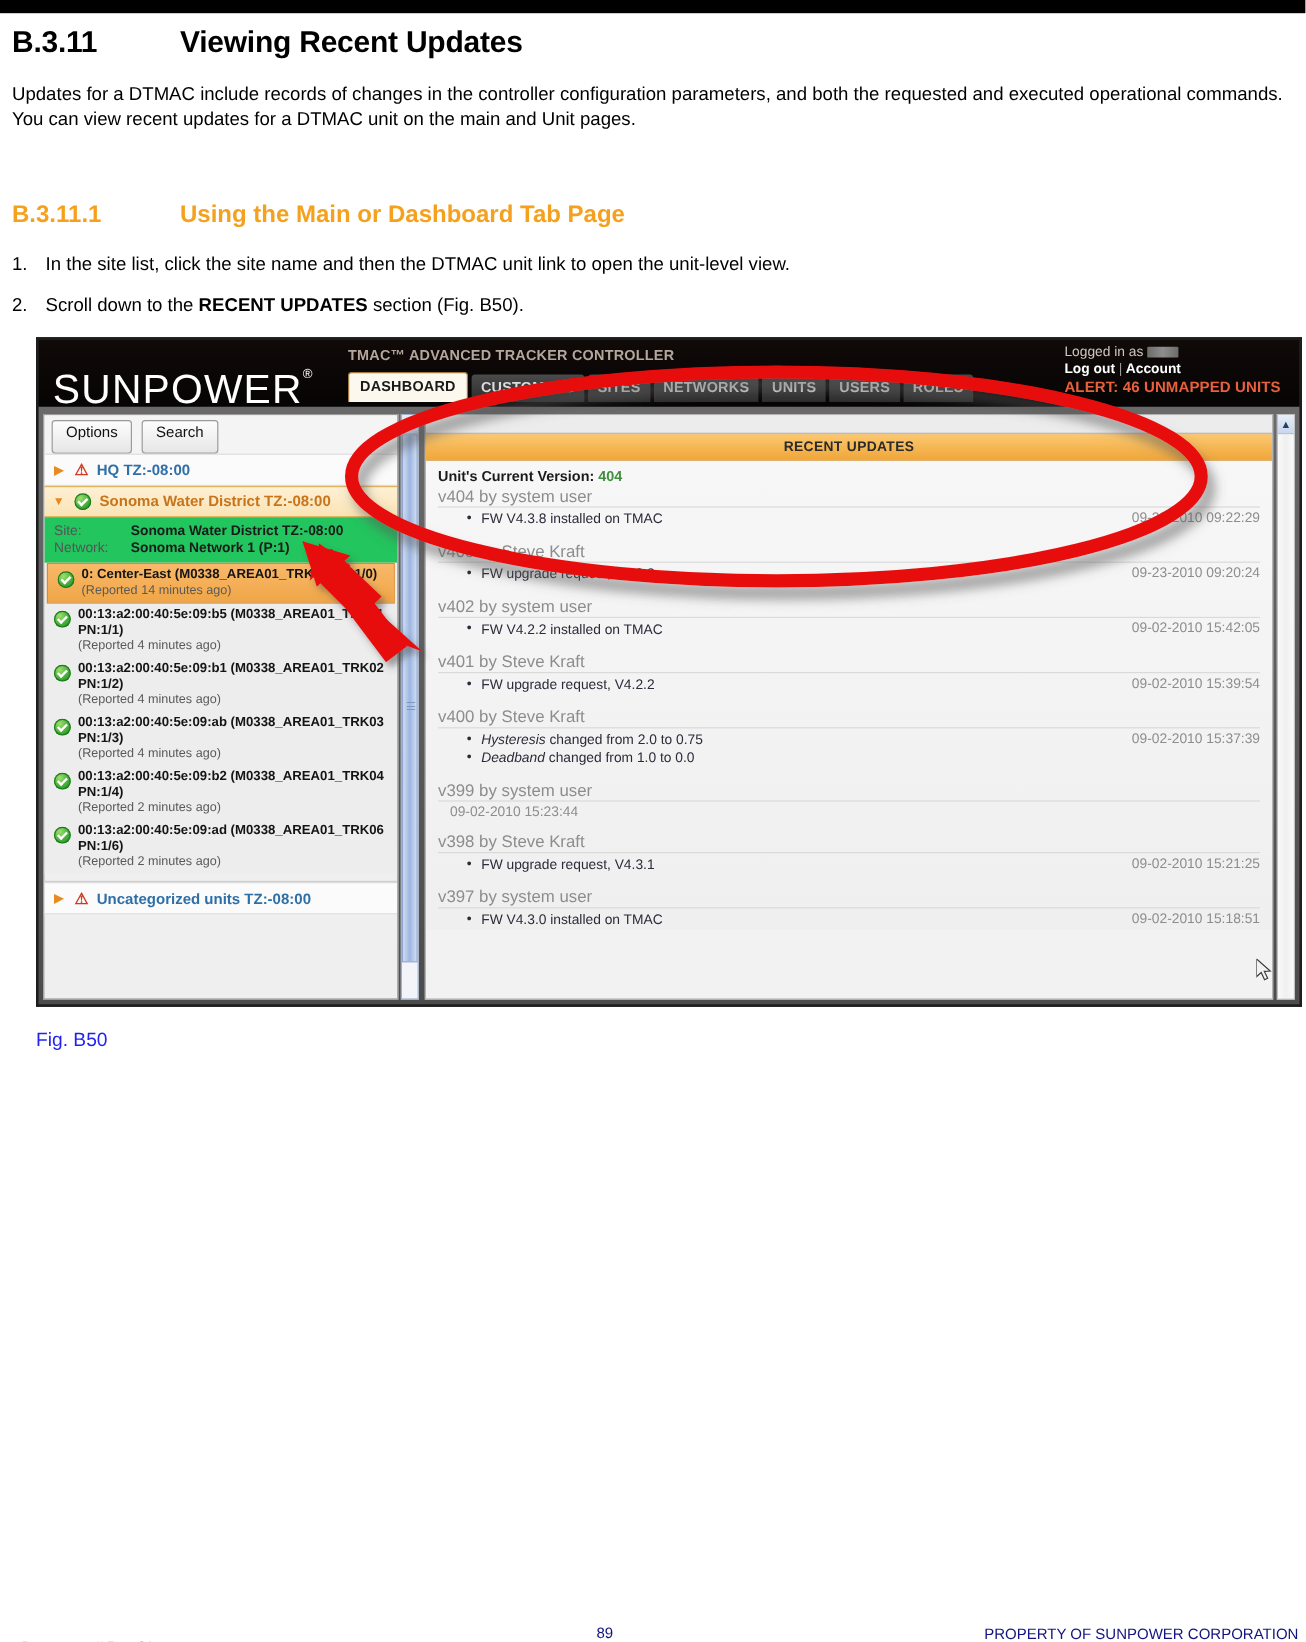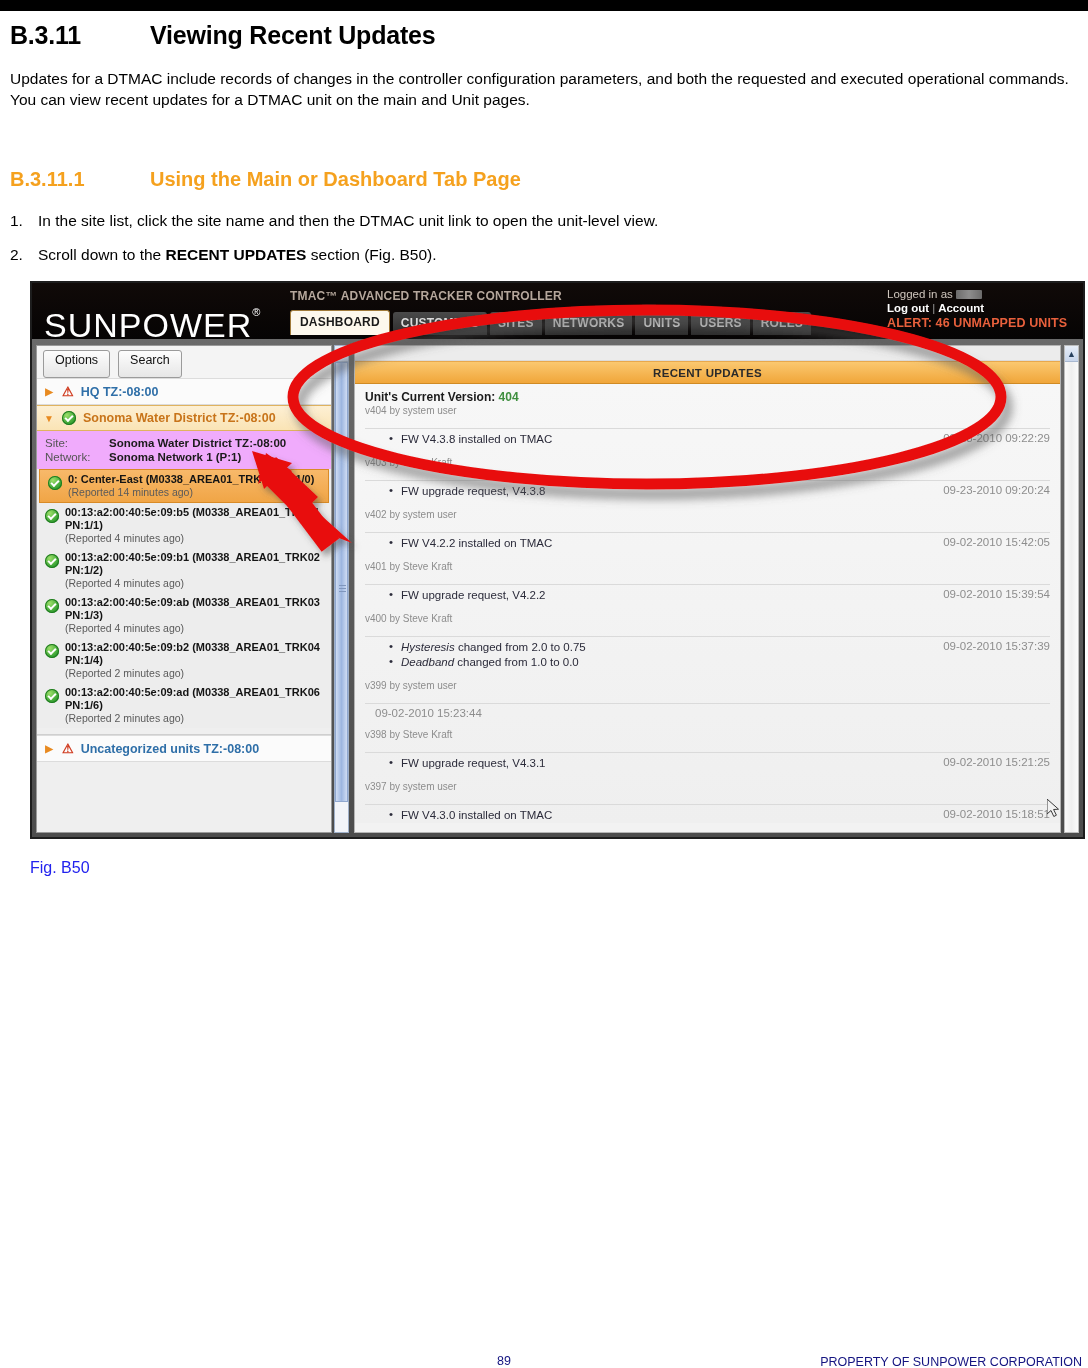--- a/index.html
+++ b/index.html
@@ -232,21 +232,21 @@
     content:""; position:absolute; left:3px; top:4px;
     width:6px; height:3px; border-left:2px solid #fff; border-bottom:2px solid #fff;
     transform: rotate(-45deg);
   }
   .tree-row .lbl-blue { color: #2f6fa8; }
   .tree-row.selected .lbl-orange { color: #c8741a; }
 
   .site-meta {
     padding: 6px 8px 4px 8px;
     font-size: 11.5px;
-    background: #f0abfc;
+    background: #22c55e;
   }
   .site-meta .row { display: flex; margin-bottom: 2px; }
   .site-meta .k { width: 64px; color: #555; }
   .site-meta .v { font-weight: bold; color: #1b1b1b; flex: 1; }
 
   .unit-list { background: #ededed; }
   .unit-row {
     display: flex;
     align-items: flex-start;
     gap: 6px;
@@ -319,24 +319,24 @@
     display:flex; align-items:center; justify-content:center;
     font-size: 11.5px; font-weight: bold; color: #2a2a2a;
     letter-spacing: 0.3px;
   }
   .ru-body { padding: 6px 10px 0 10px; background: linear-gradient(#f7f7f7,#efefef); }
   .cur-ver { font-size: 12px; font-weight: bold; color: #1a1a1a; margin-bottom: 1px; }
   .cur-ver .val { color: #3f8f3f; font-weight: bold; }
 
   .upd-group { margin-bottom: 10px; }
   .upd-group .who {
-    font-size: 10px;
+    font-size: 14px;
     color: #8d8d8d;
     border-bottom: 1px solid #dadada;
-    padding-bottom: 12px;
+    padding-bottom: 1px;
   }
   .upd-group .entry {
     display: flex;
     align-items: flex-start;
     margin-top: 3px;
   }
   .upd-group ul {
     margin: 0; padding: 0 0 0 36px;
     list-style: none;
     flex: 1;

